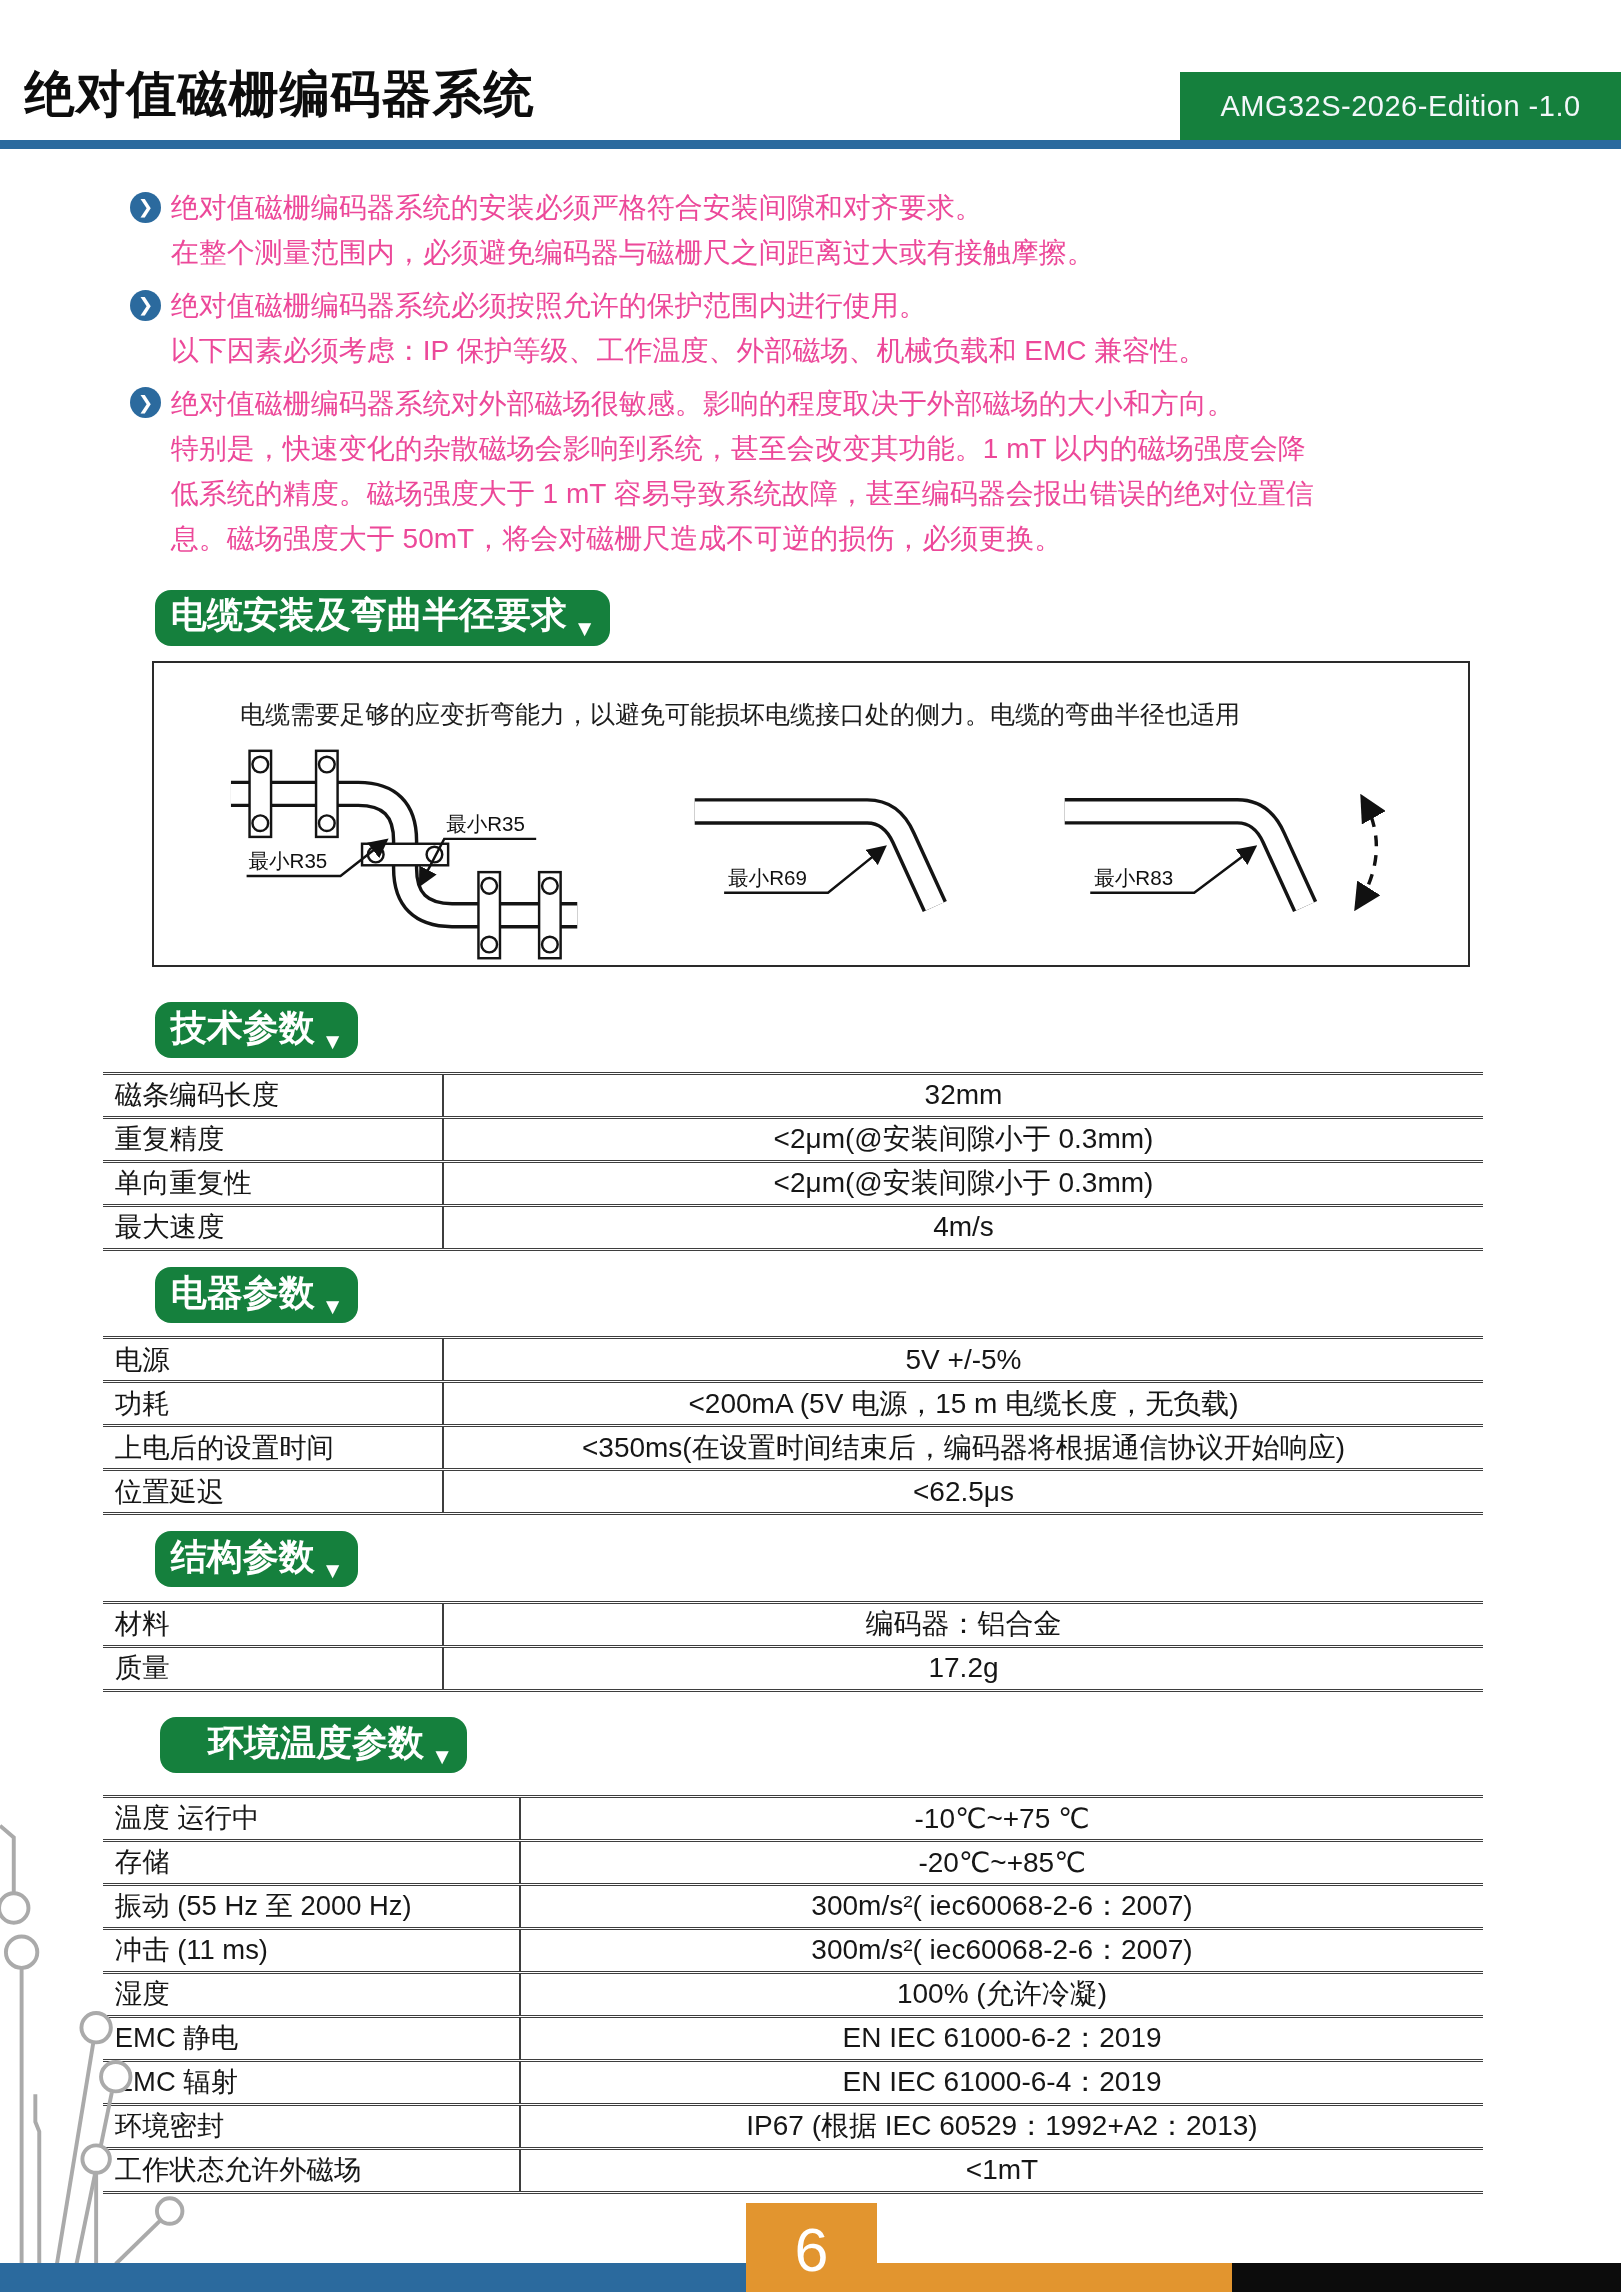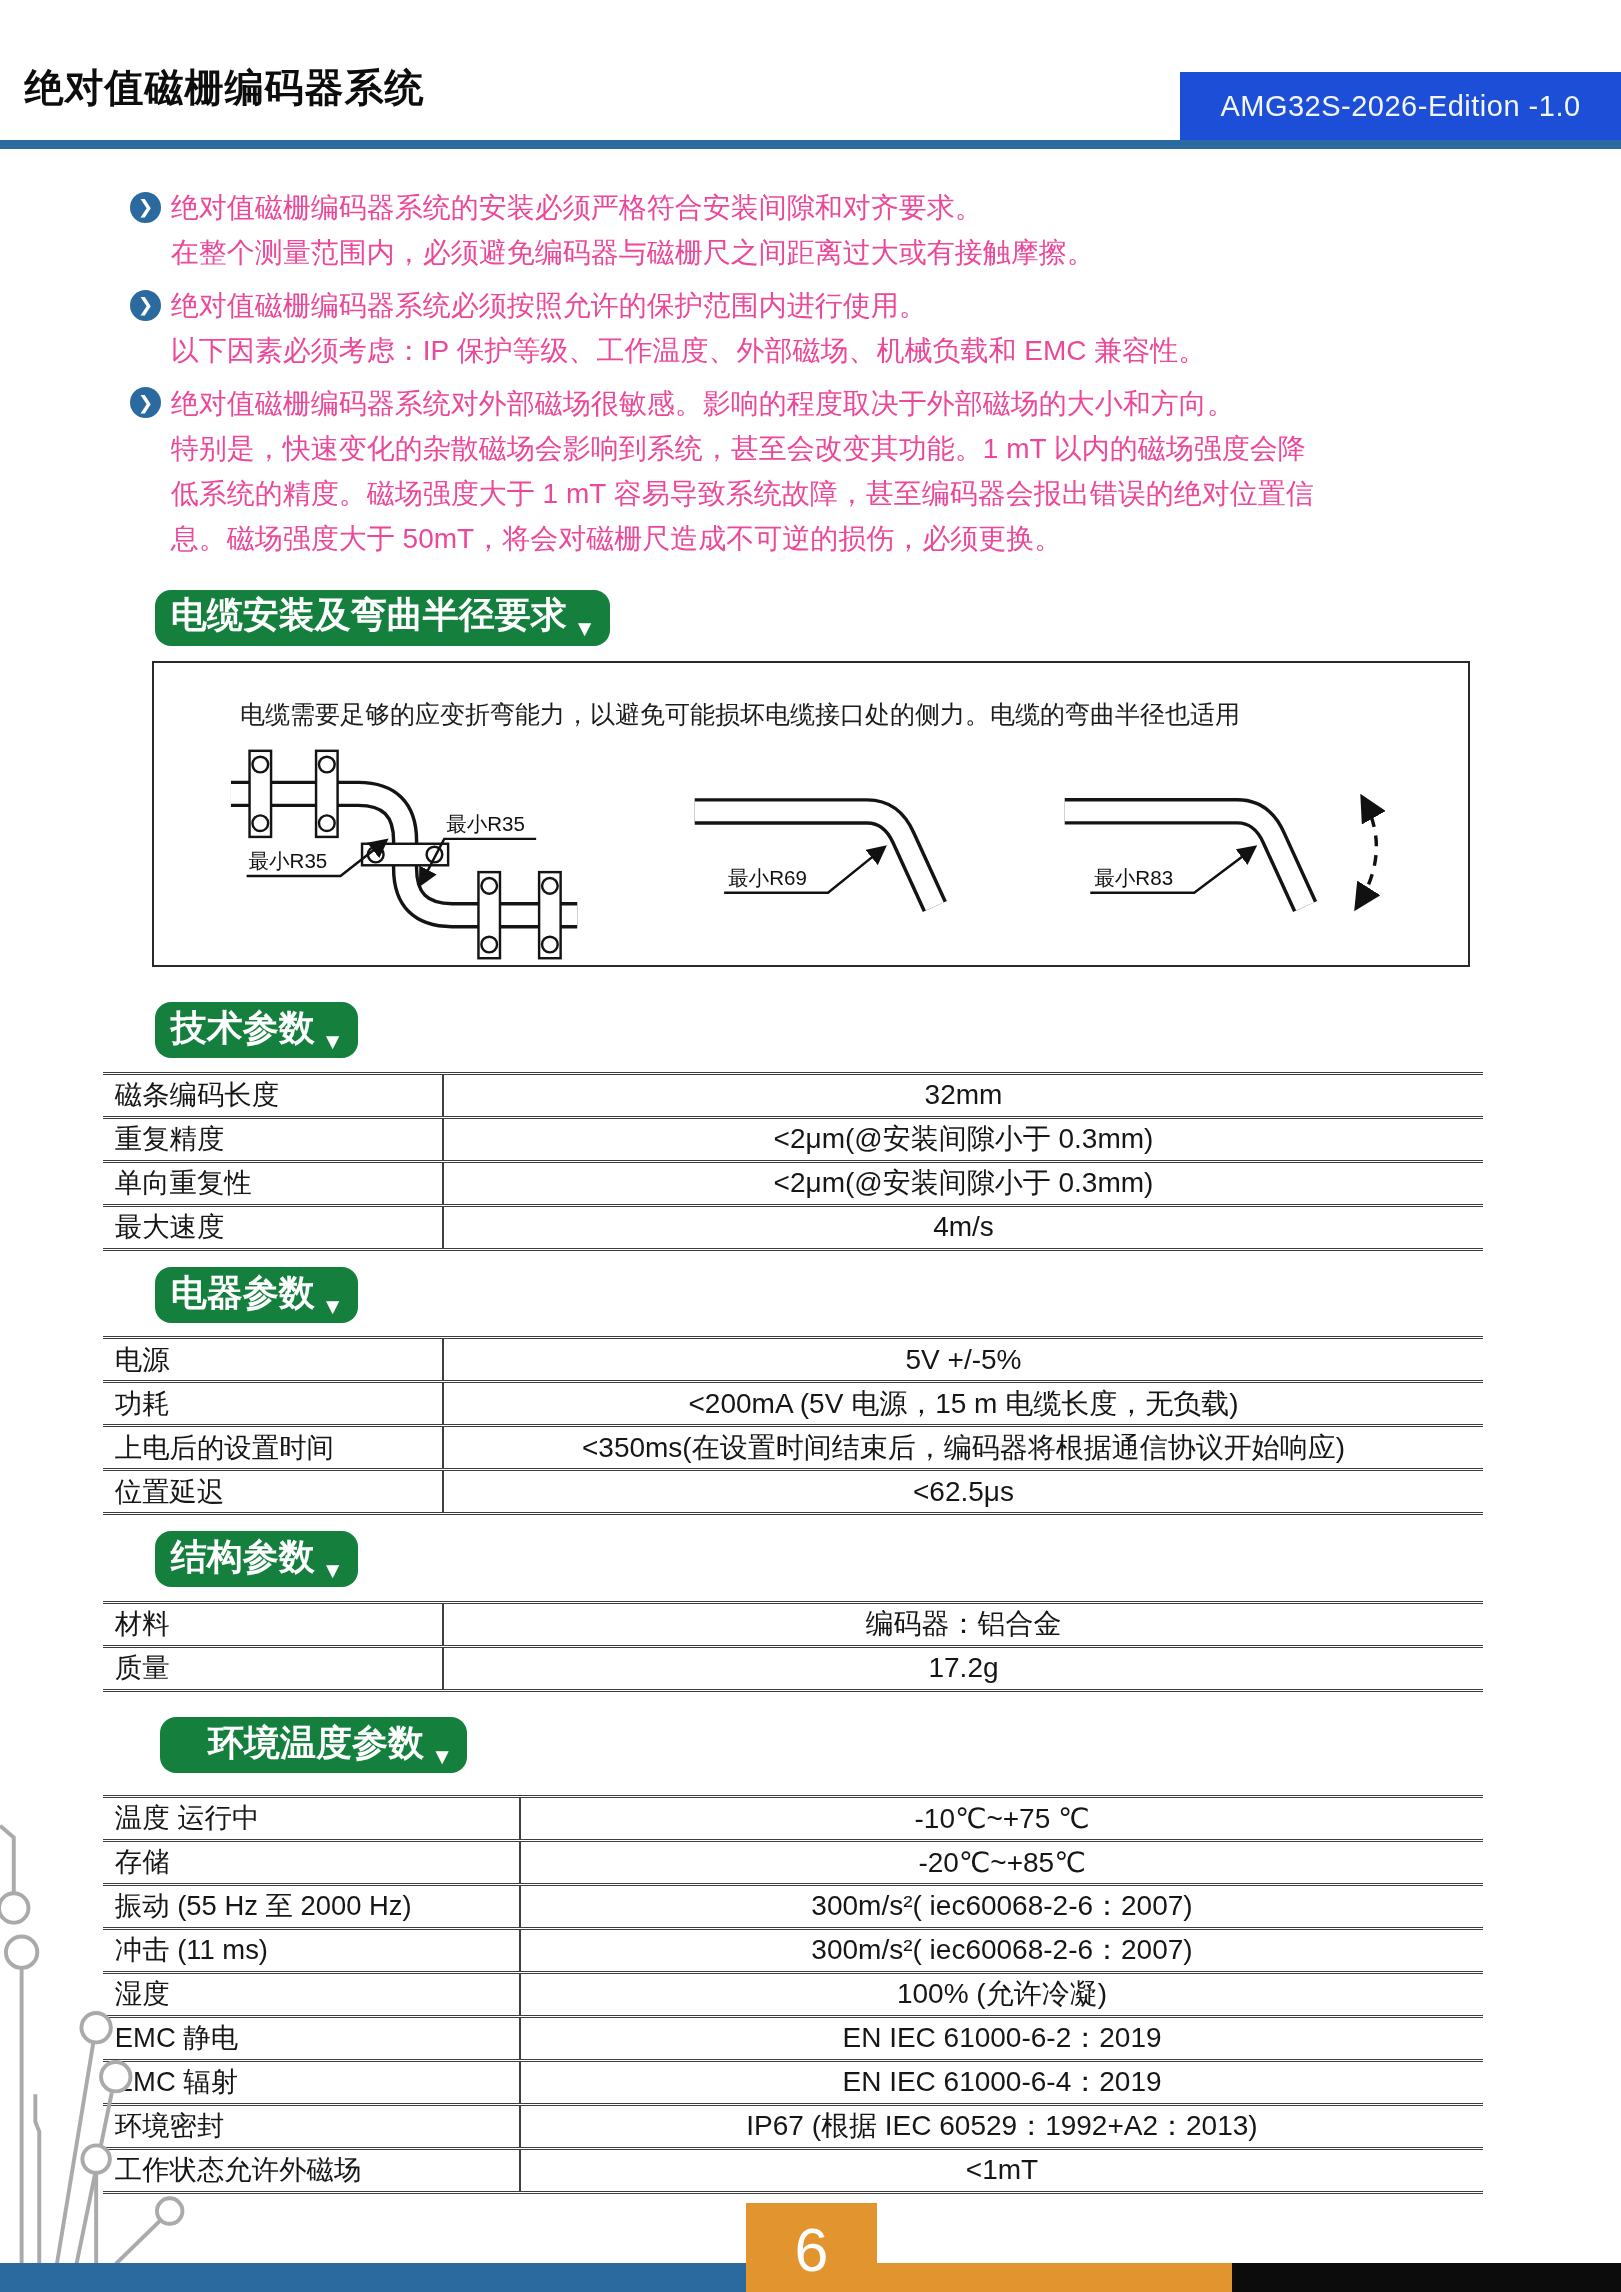--- a/index.html
+++ b/index.html
@@ -4,25 +4,25 @@
 <style>
   html,body{margin:0;padding:0;background:#e8e8e8;}
   .page{
     position:relative; width:1621px; height:2293px; margin:0 auto;
     background:#ffffff; overflow:hidden;
     font-family:"Liberation Sans","DejaVu Sans",sans-serif; color:#1d1d1d;
   }
   
   .doc-title{
     position:absolute; left:24.5px; top:61px;
-    font-size:39px; font-weight:800; color:#0d0d0d; letter-spacing:1px;
+    font-size:50px; font-weight:800; color:#0d0d0d; letter-spacing:1px;
   }
   .version-badge{
     position:absolute; right:0; top:72px; width:441px; height:69px;
-    background:#1d4ed8; color:#f3f7fa; font-size:29px;
+    background:#15803d; color:#f3f7fa; font-size:29px;
     display:flex; align-items:center; justify-content:center; letter-spacing:0.5px;
   }
   .header-rule{
     position:absolute; left:0; top:140px; width:100%; height:8.8px; background:#2b6a9e;
   }
   
   .content{position:absolute; left:0; top:149px; width:100%;}
   
   .bullets{margin:36px 0 0 130px; width:1362px;}
   .bullet{display:flex; align-items:flex-start; margin-bottom:7.8px;}

